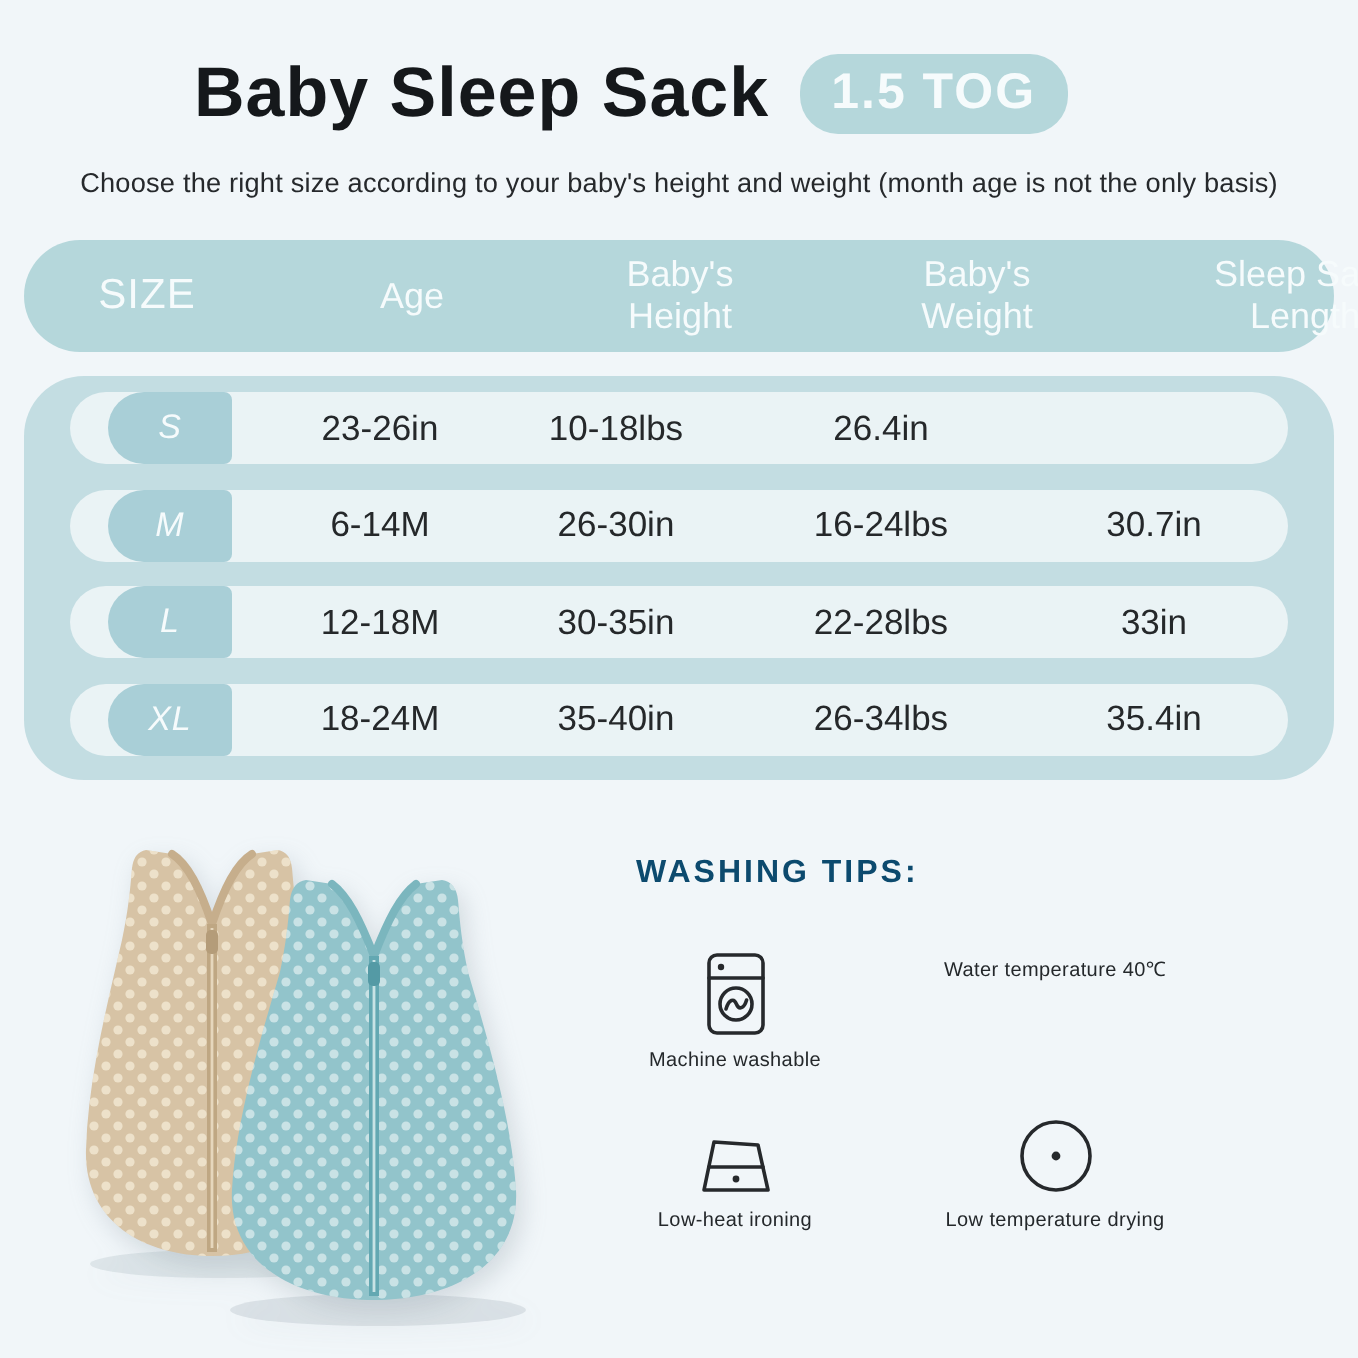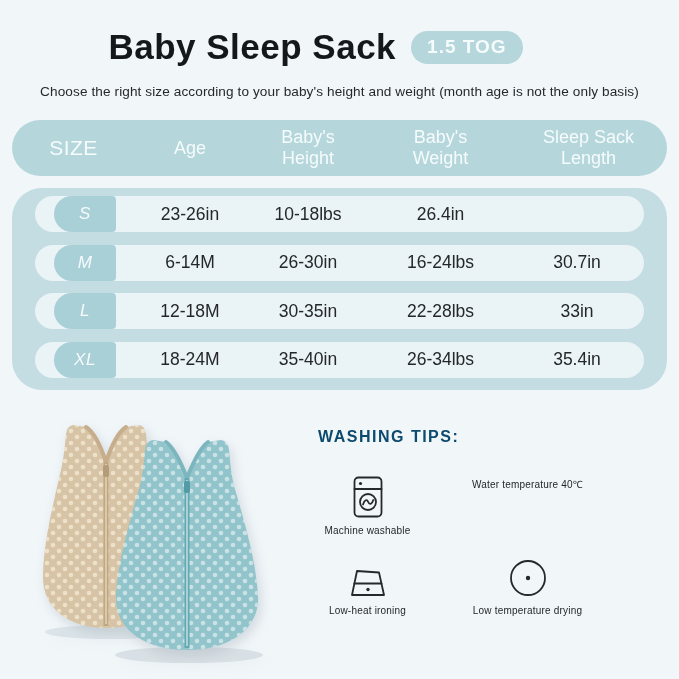--- a/index.html
+++ b/index.html
@@ -19,34 +19,35 @@
   .page{position:relative;width:679px;height:521px;}
 
   
   .title-row{
     display:flex;align-items:center;justify-content:center;
     gap:15px;padding-top:27px;padding-right:48px;
   }
   .title{font-size:35px;font-weight:700;letter-spacing:.5px;color:#15181b;}
   .tog-badge{
     background:var(--teal-header,#b5d7db);color:var(--text-white,#f6fbfc);
-    font-size:19px;font-weight:700;letter-spacing:1px;
+    font-size:25px;font-weight:700;letter-spacing:1px;
     padding:5px 16px 6px;border-radius:19px;
   }
   .subtitle{
     text-align:center;font-size:13.6px;color:#26292c;
     margin-top:17px;letter-spacing:.1px;
   }
 
   
   .size-table{position:absolute;left:12px;top:120px;width:655px;}
   .thead{
     display:grid;grid-template-columns:123px 110px 126px 139px 157px;
     align-items:center;height:56px;border-radius:28px;
     background:var(--teal-header,#b5d7db);
+    gap:16px;
   }
   .th{
     text-align:center;color:var(--text-white,#f6fbfc);
     font-size:18px;font-weight:500;line-height:1.15;white-space:pre-line;
   }
   .th-size{font-size:21px;letter-spacing:.5px;}
   .tbody{
     margin-top:12px;height:202px;border-radius:30px;
     background:var(--teal-container,#c3dde2);
     padding:8px 23px 12px;

